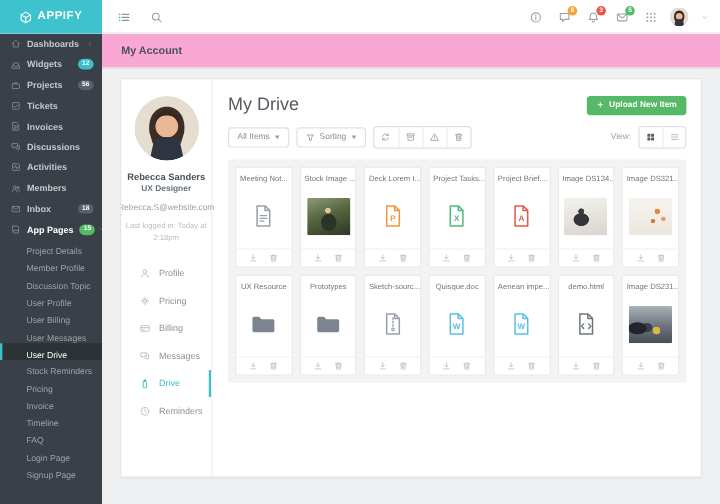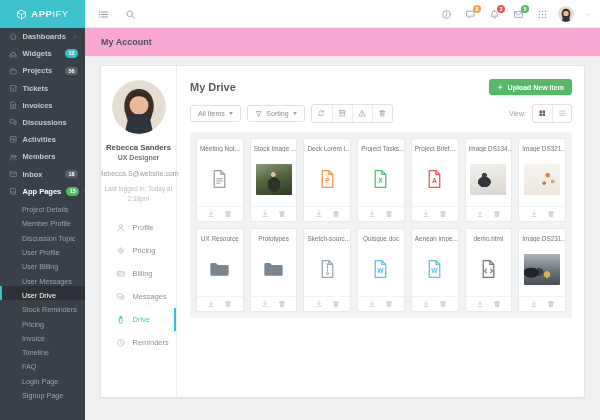--- a/index.html
+++ b/index.html
@@ -8,21 +8,21 @@
   body{position:relative;overflow:hidden;background:#eef0f1;font-family:"Liberation Sans",sans-serif;color:#4b5157}
   .app{position:absolute;inset:0}
   .ic{display:block;width:10px;height:10px}
 
   
   .topbar{position:absolute;left:0;top:0;right:0;height:28px;background:#fff;border-bottom:1px solid #e6e8e9;z-index:5}
   .logo{position:absolute;left:0;top:0;width:85px;height:28px;background:#3ec3ce;display:flex;align-items:center;justify-content:center;gap:4px;color:#fff;cursor:pointer}
   .logo-cube .ic{width:11px;height:11px}
   .logo-text{font-size:9.5px;letter-spacing:.5px;line-height:1}
   .logo-text b{font-weight:bold}
-  .logo-text i{font-style:normal;font-weight:normal;opacity:.93}
+  .logo-text i{font-style:normal;font-weight:bold;opacity:.93}
   .tb-left{position:absolute;left:98px;top:0;height:28px;display:flex;align-items:center;gap:16px;color:#9aa2a9}
   .tb-ico{position:relative;display:block;cursor:pointer}
   .tb-ico .ic{width:11px;height:11px}
   .tb-right{position:absolute;right:9px;top:0;height:28px;display:flex;align-items:center;gap:10px;color:#9aa2a9}
   .tb-iconrow{display:flex;align-items:center;gap:13px}
   .tb-badge{position:absolute;top:-4px;right:-5px;min-width:8px;height:8px;line-height:8.5px;border-radius:4.5px;font-size:5.5px;font-weight:bold;color:#fff;text-align:center;padding:0 1px}
   .tb-avatar{width:16px;height:16px;border-radius:50%;overflow:hidden;display:block;cursor:pointer}
   .tb-chev{display:block;cursor:pointer;color:#aeb4ba}
   .tb-chev .ic{width:7px;height:7px}
 
@@ -55,21 +55,21 @@
   .p-login{margin-top:7px;font-size:6.4px;line-height:1.55;color:#b7bdc3;text-align:center}
   .pmenu{margin-top:12px;width:100%}
   .pm-item{height:23px;display:flex;align-items:center;gap:7px;padding-left:15px;font-size:7.5px;color:#8d949b;cursor:pointer}
   .pm-item .ic{width:9.5px;height:9.5px;color:#b9c0c6}
   .pm-item.active{color:#3bbfca;box-shadow:inset -2px 0 0 #3bbfca}
   .pm-item.active .ic{color:#3bbfca}
 
   
   .drive-col{flex:1;min-width:0;padding:13px 12px 0 13px;position:relative}
   .drive-head{display:flex;align-items:center;justify-content:space-between}
-  .drive-title{font-size:11px;font-weight:bold;color:#555b61}
+  .drive-title{font-size:15px;font-weight:normal;color:#555b61}
   .upload-btn{background:#56b968;border:none;color:#fff;font-size:7px;font-weight:bold;padding:4.5px 8px;border-radius:3px;display:flex;align-items:center;gap:4px;cursor:pointer;font-family:inherit}
   .upload-btn .ic{width:6.5px;height:6.5px}
   .toolbar{margin-top:9px;display:flex;align-items:center}
   .tb-btn{height:17px;background:#fff;border:1px solid #dde1e4;border-radius:3px;font-size:7px;color:#868e95;display:flex;align-items:center;gap:4px;padding:0 7px;margin-right:6px;cursor:pointer;font-family:inherit}
   .tb-btn .ic{width:7.5px;height:7.5px}
   .caret{width:0;height:0;border-left:2.6px solid transparent;border-right:2.6px solid transparent;border-top:3.2px solid #9aa1a8;display:block}
   .tool-group{display:flex;border:1px solid #dde1e4;border-radius:3px;background:#fff;overflow:hidden}
   .tool-cell{width:20px;height:17px;display:flex;align-items:center;justify-content:center;color:#9aa1a8;border-left:1px solid #e9ebee;cursor:pointer}
   .tool-cell:first-child{border-left:none}
   .tool-cell .ic{width:8.5px;height:8.5px}

